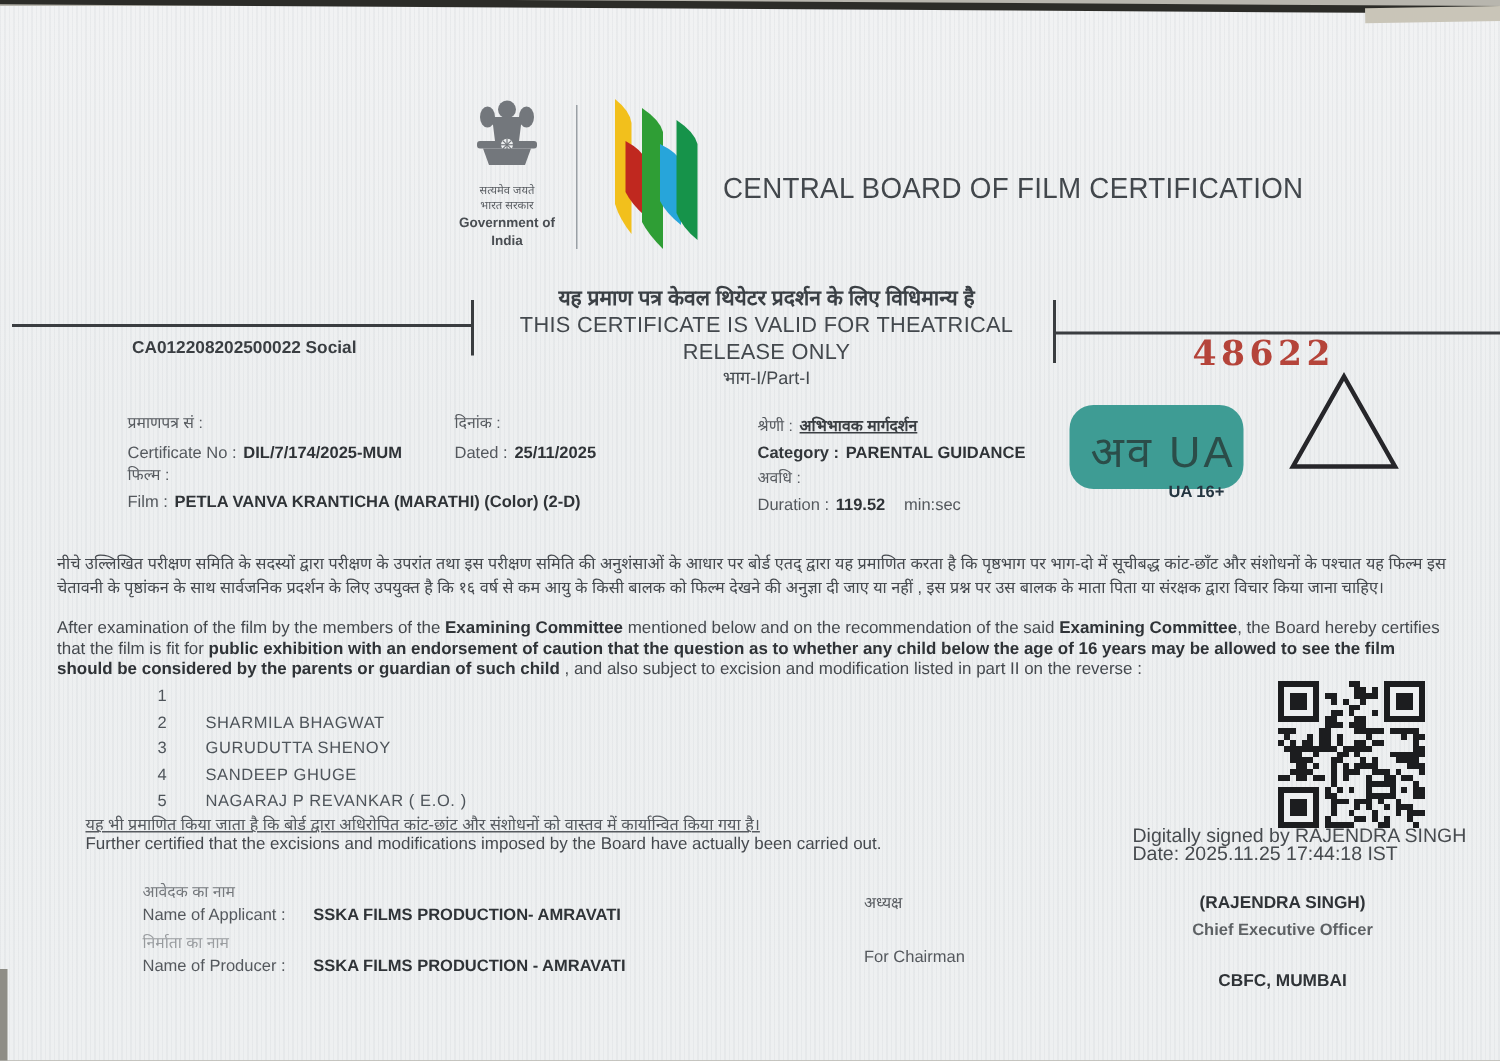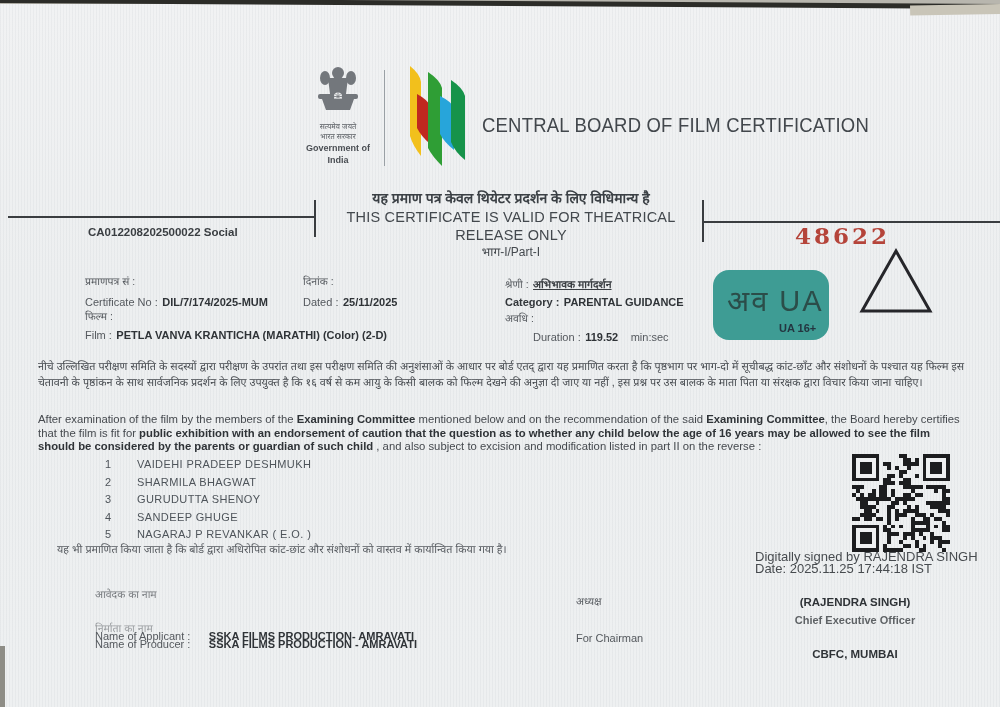--- a/index.html
+++ b/index.html
@@ -29,21 +29,21 @@
   .banner{text-align:center;line-height:1.25;}
   .banner .l1{font-size:14px;font-weight:600;color:#3b4045;}
   .banner .l2{font-size:14.5px;color:#43484d;letter-spacing:0.2px;}
   .banner .l3{font-size:12px;color:#44494e;margin-top:1px;}
   .rule{background:#3a3d40;}
   .serial{font-family:"DejaVu Serif", serif;font-size:23px;font-weight:bold;color:#b5443a;letter-spacing:3px;}
   .filenum{font-size:11.5px;font-weight:bold;color:#3a3e42;}
   .badge{background:#3e9c94;border-radius:16px;}
   .badge-text{font-size:29px;color:#2b4d49;letter-spacing:2px;white-space:nowrap;}
   .badge-sub{font-size:11px;font-weight:bold;color:#243540;}
-  .para{font-size:10.8px;line-height:15.5px;color:#45494e;text-align:justify;}
+  .para{font-size:10.8px;line-height:15.5px;color:#45494e;text-align:justify;margin-top:10px;}
   .para-en{font-size:11.3px;line-height:13.6px;color:#45494e;}
   .member{font-size:11px;color:#4e545a;letter-spacing:0.4px;line-height:17.5px;display:flex;}
   .member .no{width:32px;}
   .sig{font-size:13px;color:#474b4f;line-height:12px;}
   .emblem-txt{font-size:7.5px;color:#5a5e63;text-align:center;line-height:1.35;}
   .emblem-txt .gov{font-size:9px;font-weight:bold;color:#4a4e53;}
   .foot-center{text-align:center;font-size:11px;}
 </style>
 </head>
 <body>
@@ -126,47 +126,46 @@
     <span class="val">PARENTAL GUIDANCE</span>
   </div>
 
   <div class="abs hi" style="left:85px;top:305px;">फिल्म :</div>
   <div class="abs" style="left:85px;top:321px;">
     <span class="lbl">Film :</span>
     <span class="val">PETLA VANVA KRANTICHA  (MARATHI) (Color) (2-D)</span>
   </div>
 
   <div class="abs hi" style="left:505px;top:307px;">अवधि :</div>
-  <div class="abs" style="left:533px;top:323px;">
+  <div class="abs" style="left:505px;top:323px;">
     <span class="lbl">Duration :</span>
     <span class="val">119.52</span>
     <span class="lbl" style="margin-left:8px;">min:sec</span>
   </div>
 
-  <div class="abs badge" style="left:713px;top:266px;width:116px;height:70px;">
+  <div class="abs badge" style="left:713px;top:266px;width:116px;height:56px;">
     <div class="badge-text" style="position:absolute;left:14px;top:10px;">
       <span>अव</span> <span>UA</span>
     </div>
   </div>
   <div class="abs badge-sub" style="left:779px;top:318px;">UA 16+</div>
 
   <svg class="abs" style="left:856px;top:241px;" width="80" height="74" viewBox="0 0 80 74">
     <polygon points="40,6 74,66 6,66" fill="none" stroke="#26262a" stroke-width="3" stroke-linejoin="miter"></polygon>
   </svg>
 
   <div class="abs para" style="left:38px;top:355px;width:926px;">नीचे उल्लिखित परीक्षण समिति के सदस्यों द्वारा परीक्षण के उपरांत तथा इस परीक्षण समिति की अनुशंसाओं के आधार पर बोर्ड एतद् द्वारा यह प्रमाणित करता है कि पृष्ठभाग पर भाग-दो में सूचीबद्ध कांट-छाँट और संशोधनों के पश्चात यह फिल्म इस चेतावनी के पृष्ठांकन के साथ सार्वजनिक प्रदर्शन के लिए उपयुक्त है कि १६ वर्ष से कम आयु के किसी बालक को फिल्म देखने की अनुज्ञा दी जाए या नहीं , इस प्रश्न पर उस बालक के माता पिता या संरक्षक द्वारा विचार किया जाना चाहिए।</div>
 
   <div class="abs para-en" style="left:38px;top:409px;width:928px;">
     <span>After examination of the film by the members of the </span><span class="b">Examining Committee</span><span> mentioned below and on the recommendation of the said </span><span class="b">Examining Committee</span><span>, the Board hereby certifies that the film is fit for </span><span class="b">public exhibition with an endorsement of caution that the question as to whether any child below the age of 16 years may be allowed to see the film should be considered by the parents or guardian of such child</span><span> , and also subject to excision and modification listed in part II on the reverse :</span>
   </div>
 
   <div class="abs" style="left:105px;top:452px;">
     <div class="member">
         <span class="no">1</span>
-        <span>VAIDEHI PRADEEP DESHMUKH</span>
       </div>
     <div class="member">
         <span class="no">2</span>
         <span>SHARMILA BHAGWAT</span>
       </div>
     <div class="member">
         <span class="no">3</span>
         <span>GURUDUTTA SHENOY</span>
       </div>
     <div class="member">
@@ -392,29 +391,30 @@
           <rect x="10" y="24" width="1" height="1"></rect>
           <rect x="11" y="24" width="1" height="1"></rect>
           <rect x="12" y="24" width="1" height="1"></rect>
           <rect x="17" y="24" width="1" height="1"></rect>
           <rect x="18" y="24" width="1" height="1"></rect>
           <rect x="23" y="24" width="1" height="1"></rect>
         </g>
     </g>
   </svg>
 
-  <div class="abs hi" style="left:57px;top:537px;font-size:10.8px;">यह भी प्रमाणित किया जाता है कि बोर्ड द्वारा अधिरोपित कांट-छांट और संशोधनों को वास्तव में कार्यान्वित किया गया है।</div>
+  <div class="abs hi" style="left:57px;top:537px;font-size:10.8px;text-decoration:underline;">यह भी प्रमाणित किया जाता है कि बोर्ड द्वारा अधिरोपित कांट-छांट और संशोधनों को वास्तव में कार्यान्वित किया गया है।</div>
+  <div class="abs para-en" style="left:57px;top:553px;">Further certified that the excisions and modifications imposed by the Board have actually been carried out.</div>
 
   <div class="abs sig" style="left:755px;top:547px;">
     <div>Digitally signed by RAJENDRA SINGH</div>
     <div>Date: 2025.11.25 17:44:18 IST</div>
   </div>
 
   <div class="abs hi" style="left:95px;top:583px;opacity:0.8;">आवेदक का नाम</div>
-  <div class="abs" style="left:95px;top:622px;">
+  <div class="abs" style="left:95px;top:596px;">
     <span class="lbl">Name of Applicant :</span>
     <span class="val" style="margin-left:14px;">SSKA FILMS PRODUCTION- AMRAVATI</span>
   </div>
 
   <div class="abs hi" style="left:95px;top:617px;opacity:0.55;">निर्माता का नाम</div>
   <div class="abs" style="left:95px;top:630px;">
     <span class="lbl">Name of Producer :</span>
     <span class="val" style="margin-left:14px;">SSKA FILMS PRODUCTION - AMRAVATI</span>
   </div>
 

